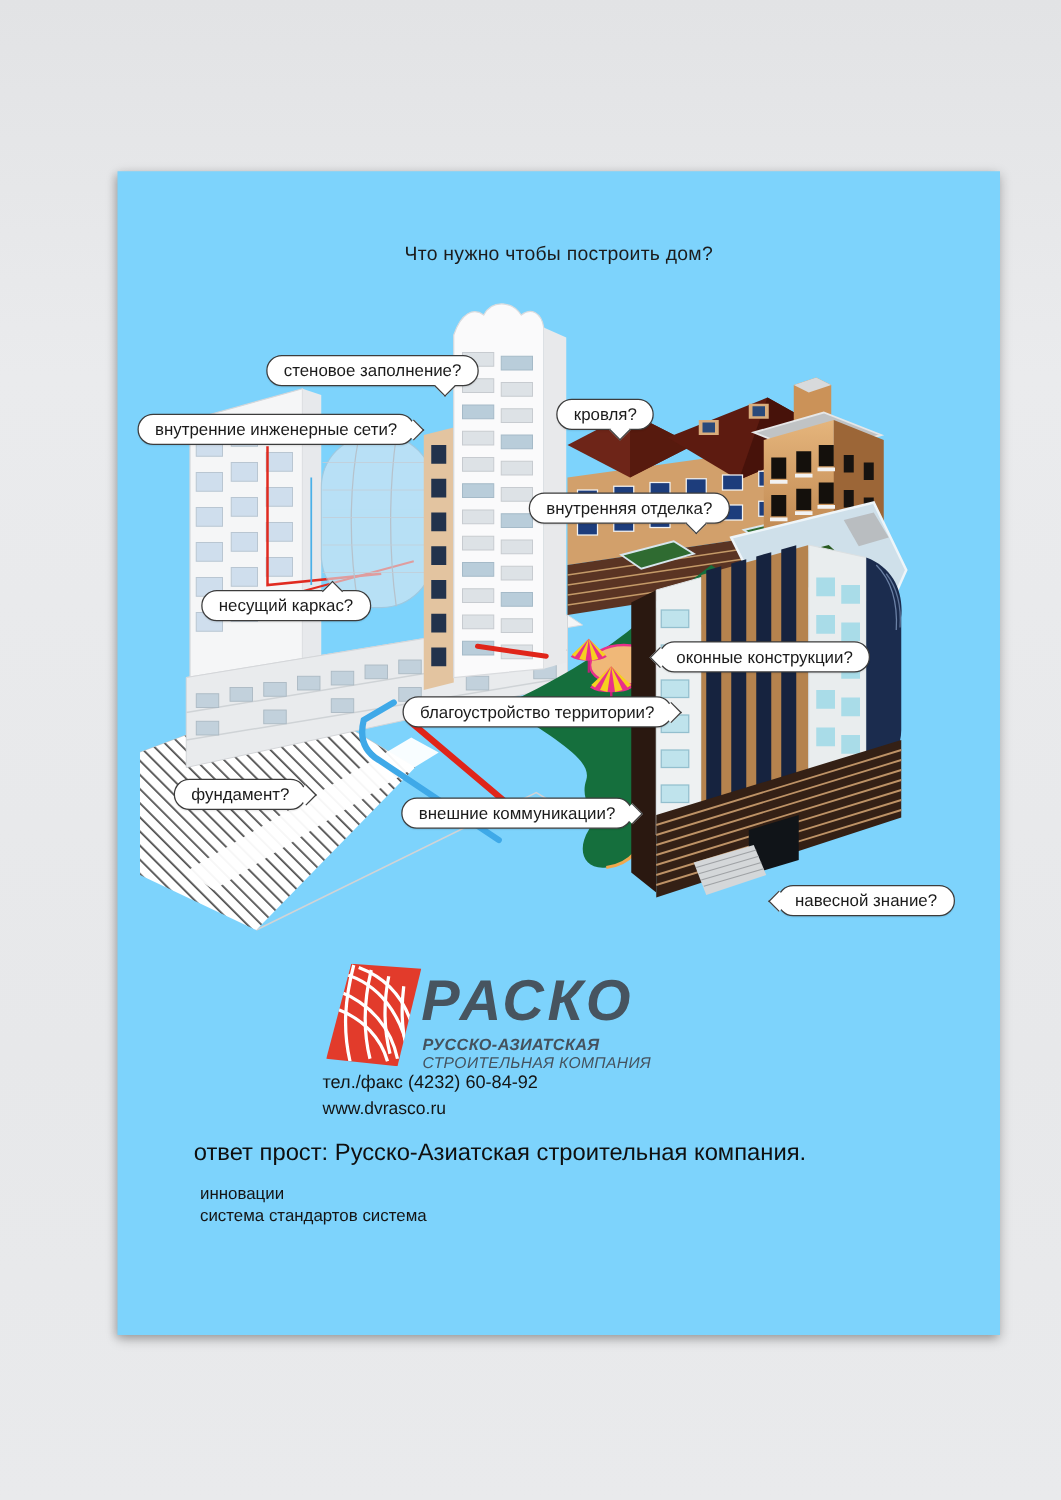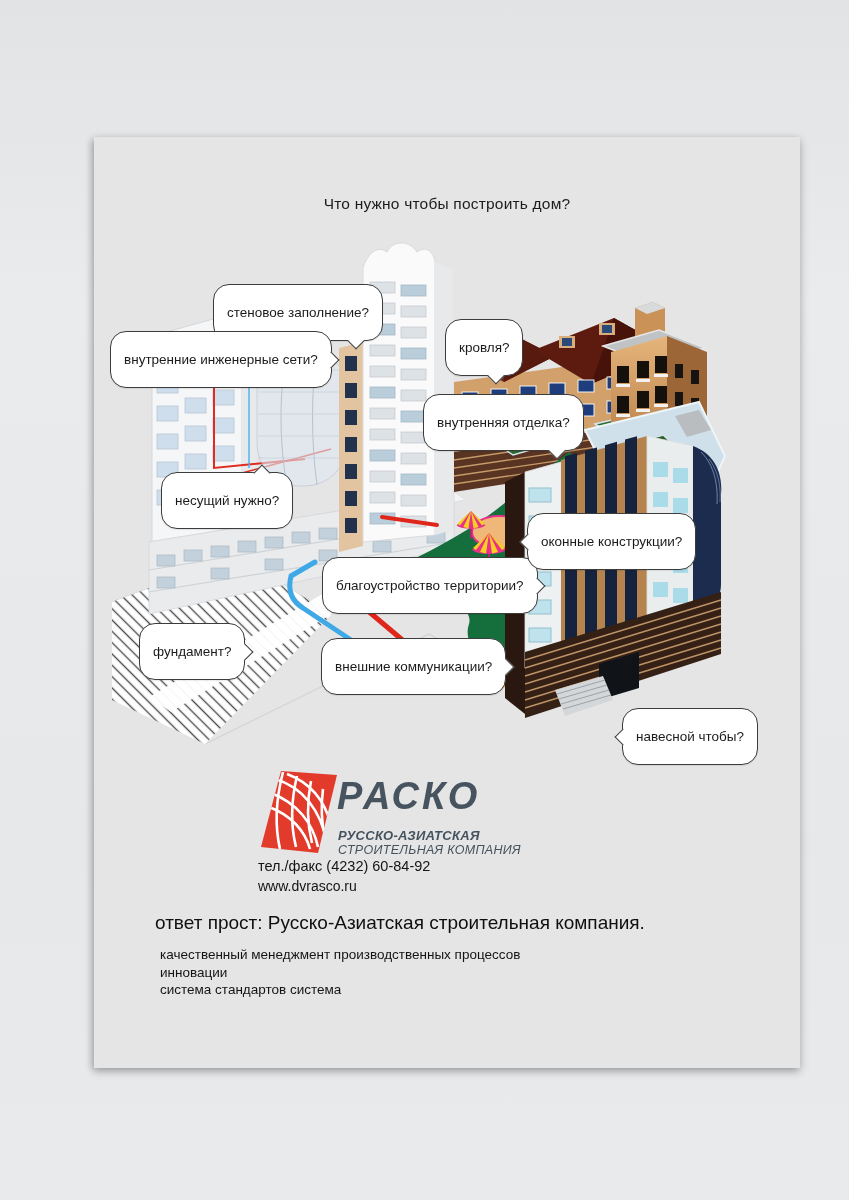--- a/index.html
+++ b/index.html
@@ -3,41 +3,41 @@
 <meta charset="utf-8">
 <style>
   html,body{margin:0;padding:0;}
   body{
     width:849px;height:1200px;position:relative;overflow:hidden;
     background:linear-gradient(180deg,#e2e3e5 0%,#eaebed 25%,#e7e8ea 70%,#e9eaec 100%);
     font-family:"Liberation Sans",sans-serif;
   }
   .page{
     position:absolute;left:94px;top:137px;width:706px;height:931px;
-    background:#e5e5e5;
+    background:#7dd3fc;
     box-shadow:0 3px 9px rgba(0,0,0,.28), -3px 2px 6px rgba(0,0,0,.12);
   }
   .title{
     position:absolute;top:58px;left:0;width:100%;text-align:center;
     font-size:15.5px;color:#1c1c1c;letter-spacing:.2px;
   }
   .illustration{position:absolute;left:0;top:95px;width:662px;height:560px;}
   .bubble{
     position:absolute;background:#fff;border:1.6px solid #3c3c3c;border-radius:16px;
-    padding:20px 13px;font-size:13.5px;color:#1b1b1b;white-space:nowrap;z-index:5;
+    padding:4px 13px;font-size:13.5px;color:#1b1b1b;white-space:nowrap;z-index:5;
     box-shadow:0 1px 1px rgba(0,0,0,.08);
   }
   .bubble::after{content:"";position:absolute;width:11px;height:11px;background:#fff;}
   .tail-br::after{bottom:-6.5px;right:20px;border-right:1.6px solid #3c3c3c;border-bottom:1.6px solid #3c3c3c;transform:rotate(45deg);}
   .tail-r::after{right:-6.5px;top:50%;margin-top:-5.5px;border-top:1.6px solid #3c3c3c;border-right:1.6px solid #3c3c3c;transform:rotate(45deg);}
   .tail-l::after{left:-6.5px;top:50%;margin-top:-5.5px;border-left:1.6px solid #3c3c3c;border-bottom:1.6px solid #3c3c3c;transform:rotate(45deg);}
   .tail-tr::after{top:-6.5px;right:24px;border-left:1.6px solid #3c3c3c;border-top:1.6px solid #3c3c3c;transform:rotate(45deg);}
   .logo-mark{position:absolute;left:167px;top:634px;width:76px;height:82px;}
   .logo-name{
-    position:absolute;left:243px;top:640px;font-size:38px;line-height:1;
+    position:absolute;left:243px;top:640px;font-size:46px;line-height:1;
     font-weight:bold;font-style:italic;color:#47545f;letter-spacing:3px;
   }
   .logo-line1{position:absolute;left:244px;top:691px;font-size:13px;font-weight:bold;font-style:italic;color:#44525e;letter-spacing:.3px;}
   .logo-line2{position:absolute;left:244px;top:706px;font-size:12.5px;font-style:italic;color:#44525e;letter-spacing:.3px;text-align:right;}
   .logo-phone{position:absolute;left:164px;top:721px;font-size:14.5px;color:#141414;}
   .logo-www{position:absolute;left:164px;top:741px;font-size:14px;color:#141414;}
   .answer-heading{position:absolute;left:61px;top:775px;font-size:19px;color:#0f0f0f;}
   .answer-list{position:absolute;left:66px;top:809px;font-size:13.5px;line-height:17.5px;color:#141414;}
 </style>
 </head>
@@ -341,26 +341,26 @@
       <path d="M316,562 L292,576 C288,592 294,602 304,608 L400,672" fill="none" stroke="#3fa9e8" stroke-width="5" stroke-linecap="round"></path>
       <circle cx="422" cy="655" r="4" fill="#7a4a20" stroke="#e86820" stroke-width="2"></circle>
       <circle cx="422" cy="655" r="1.4" fill="#1a0f08"></circle>
     </g>
   </svg>
 
   <div class="bubble tail-br" style="left:119px;top:147px;">стеновое заполнение?</div>
   <div class="bubble tail-r" style="left:16px;top:194px;">внутренние инженерные сети?</div>
   <div class="bubble tail-br" style="left:351px;top:182px;">кровля?</div>
   <div class="bubble tail-br" style="left:329px;top:257px;">внутренняя отделка?</div>
-  <div class="bubble tail-tr" style="left:67px;top:335px;">несущий нужно?</div>
+  <div class="bubble tail-tr" style="left:67px;top:335px;">несущий каркас?</div>
   <div class="bubble tail-r" style="left:228px;top:420px;">благоустройство территории?</div>
   <div class="bubble tail-l" style="left:433px;top:376px;">оконные конструкции?</div>
   <div class="bubble tail-r" style="left:227px;top:501px;">внешние коммуникации?</div>
   <div class="bubble tail-r" style="left:45px;top:486px;">фундамент?</div>
-  <div class="bubble tail-l" style="left:528px;top:571px;">навесной чтобы?</div>
+  <div class="bubble tail-l" style="left:528px;top:571px;">навесной знание?</div>
 
   <svg class="logo-mark" viewBox="0 0 76 82" xmlns="http://www.w3.org/2000/svg">
     <defs>
       <clipPath id="logoClip">
           <polygon points="20,0 76,4 57,82 0,76"></polygon>
         </clipPath>
     </defs>
     <polygon points="20,0 76,4 57,82 0,76" fill="#e23b2b"></polygon>
     <g clip-path="url(#logoClip)" stroke="#ffffff" stroke-width="2.6" fill="none">
       <path d="M14,8 C42,16 60,40 66,72"></path>
@@ -374,18 +374,17 @@
     </g>
   </svg>
   <div class="logo-name">РАСКО</div>
   <div class="logo-line1">РУССКО-АЗИАТСКАЯ</div>
   <div class="logo-line2">СТРОИТЕЛЬНАЯ КОМПАНИЯ</div>
   <div class="logo-phone">тел./факс (4232) 60-84-92</div>
   <div class="logo-www">www.dvrasco.ru</div>
 
   <div class="answer-heading">ответ прост: Русско-Азиатская строительная компания.</div>
   <div class="answer-list">
-    <div>качественный менеджмент производственных процессов</div>
     <div>инновации</div>
     <div>система стандартов система</div>
   </div>
 
 </div>
 
 </body></html>

